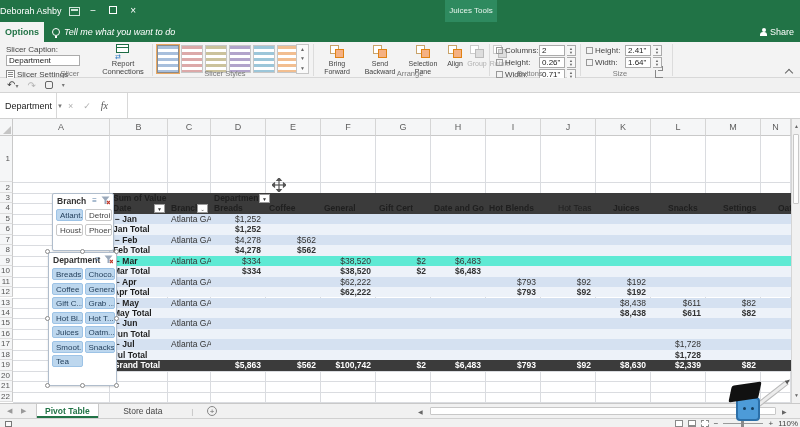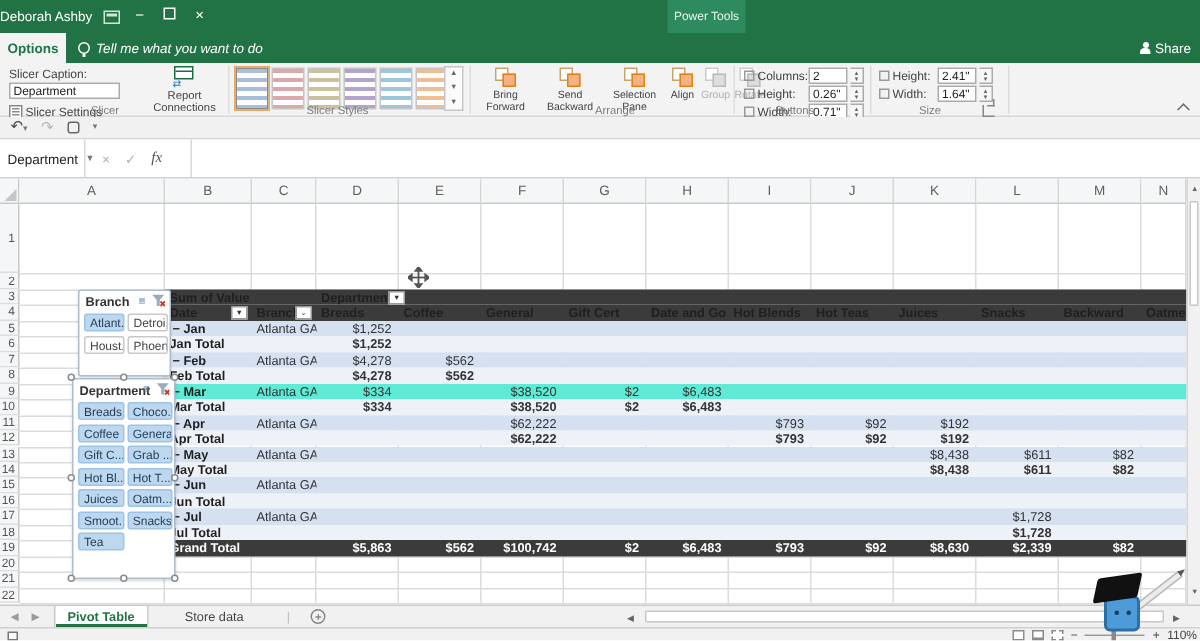--- a/index.html
+++ b/index.html
@@ -142,21 +142,21 @@
   .wm .pencil { position:absolute; left:34px; top:8px; width:46px; height:5px; background:#ececec; border:1px solid #b9b9b9; transform:rotate(-38deg); }
   .wm .pencil:after { content:""; position:absolute; right:-5px; top:-1px; border-left:5px solid #555; border-top:2.5px solid transparent; border-bottom:2.5px solid transparent; }
   .wm .cap { position:absolute; left:18px; top:-2px; width:30px; height:16px; background:#111; transform:rotate(-8deg) skewX(-20deg); border-radius:2px; }
   .wm .cube { position:absolute; left:24px; top:11px; width:24px; height:24px; background:#4d9bd8; border:2px solid #2c6fa8; border-radius:4px; }
   .wm .eye { position:absolute; width:3px; height:3px; border-radius:50%; background:#143d5e; }
 </style>
 </head>
 <body>
 
 <div class="abs titlebar">
-  <div class="abs ctx-chip">Power Tools</div>
+  <div class="abs ctx-chip">Juices Tools</div>
   <div class="tb-right">
     <span class="user-name">Deborah Ashby</span>
     <span class="ribbon-display-icon"></span>
     <span class="win-btn">−</span>
     <span class="win-btn"><span class="win-max" style="display:inline-block"></span></span>
     <span class="win-btn">×</span>
   </div>
 </div>
 
 <div class="abs menubar">
@@ -409,24 +409,24 @@
     <div class="hdr-dd" style="left: 259px; top: 75px;">▼</div>
     <div class="prow" style="top: 84.45px; background: rgb(59, 59, 59); z-index: 2;">
       <div class="pcell plabel" style="width: 58px; font-weight: bold;">Date</div>
       <div class="pcell plabel" style="width: 43px; font-weight: bold;">Branch</div>
       <div class="pcell plabel" style="width: 55px; font-weight: bold;">Breads</div>
       <div class="pcell plabel" style="width: 55px; font-weight: bold;">Coffee</div>
       <div class="pcell plabel" style="width: 55px; font-weight: bold;">General</div>
       <div class="pcell plabel" style="width: 55px; font-weight: bold;">Gift Cert</div>
       <div class="pcell plabel" style="width: 55px; font-weight: bold;">Date and Go</div>
       <div class="pcell plabel" style="width: 55px; font-weight: bold;">Hot Blends</div>
-      <div class="pcell plabel" style="width: 55px; font-weight: bold;">Hot Teas</div>
+      <div class="pcell plabel" style="width: 55px; font-weight: normal; margin-left: 14px;">Hot Teas</div>
       <div class="pcell plabel" style="width: 55px; font-weight: bold;">Juices</div>
       <div class="pcell plabel" style="width: 55px; font-weight: bold;">Snacks</div>
-      <div class="pcell plabel" style="width: 55px; font-weight: bold;">Backward</div>
+      <div class="pcell plabel" style="width: 55px; font-weight: bold;">Settings</div>
       <div class="pcell plabel" style="width: 30px; font-weight: bold;">Oatmeal</div>
     </div>
     <div class="hdr-dd" style="left: 154px; top: 85.45px;">▼</div>
     <div class="hdr-dd" style="left: 197px; top: 85.45px;">⌄</div>
     <div class="prow" style="top: 94.9px; background: rgb(213, 225, 241); z-index: 2;">
       <div class="pcell plabel" style="width: 58px; font-weight: bold; padding-left: 5px;">− Jan</div>
       <div class="pcell pbranch" style="width: 43px;">Atlanta GA</div>
       <div class="pcell pval" style="width: 55px;">$1,252</div>
       <div class="pcell pval" style="width: 55px;"></div>
       <div class="pcell pval" style="width: 55px;"></div>

